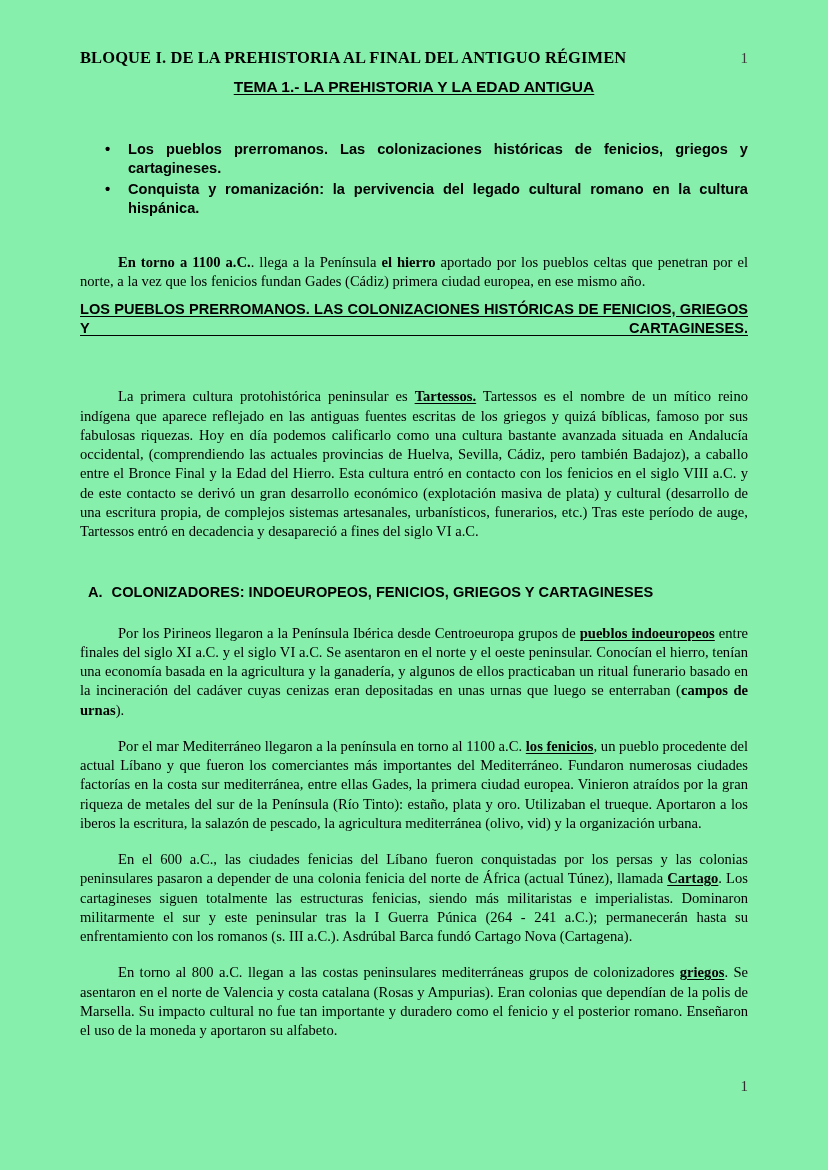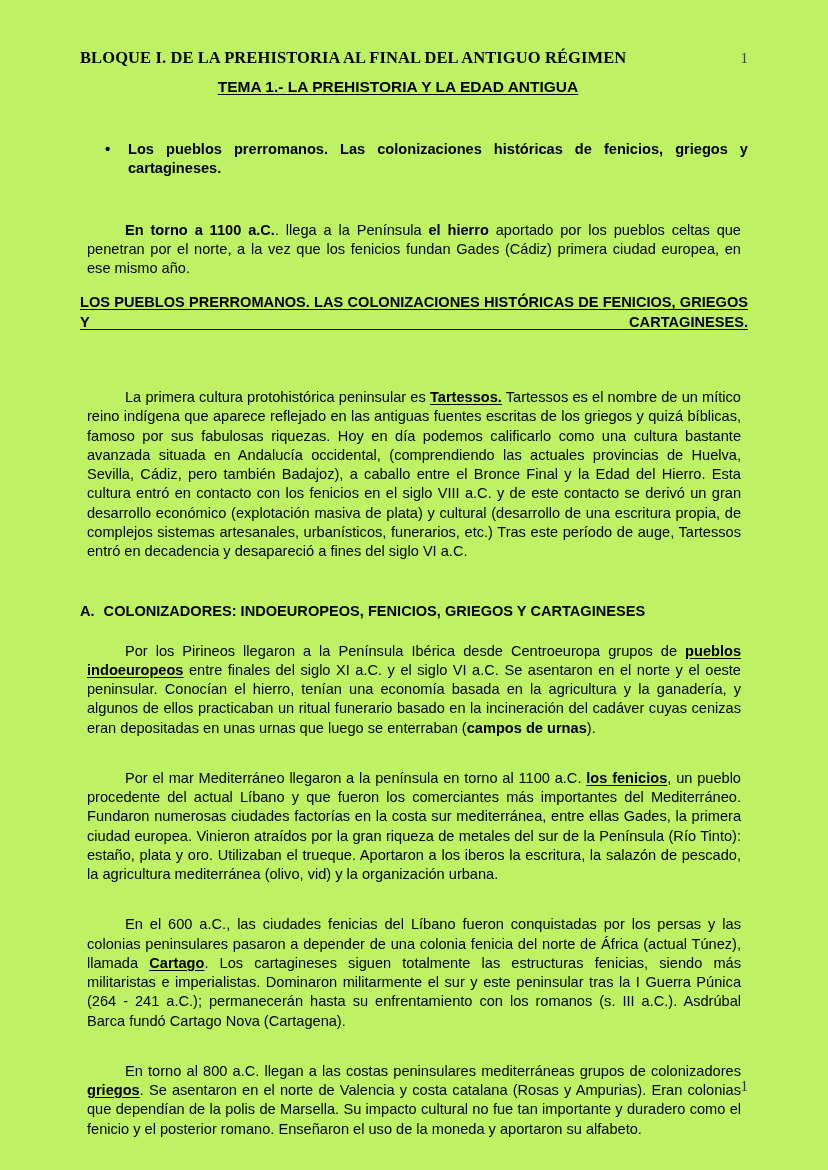--- a/index.html
+++ b/index.html
@@ -5,21 +5,21 @@
 <style>
   html, body {
     margin: 0;
     padding: 0;
     background: #ffffff;
   }
   .page {
     position: relative;
     width: 828px;
     height: 1170px;
-    background: #bef264;
+    background: #86efac;
     color: #000000;
     overflow: hidden;
     box-sizing: border-box;
     font-family: "Liberation Sans", sans-serif;
   }
 
   
   .header-row {
     position: absolute;
     left: 80px;
@@ -37,21 +37,21 @@
     white-space: nowrap;
   }
   .header-pageno {
     font-family: "Liberation Serif", serif;
     font-size: 15px;
     color: #3a3a3a;
   }
 
   .doc-title {
     position: absolute;
-    left: 64px;
+    left: 80px;
     top: 78px;
     width: 668px;
     text-align: center;
     font-weight: bold;
     font-size: 15.5px;
   }
   .doc-title span.u {
     text-decoration: underline;
     text-underline-offset: 2px;
   }
@@ -81,24 +81,25 @@
   }
   ul.topics li::before {
     content: "\2022";
     position: absolute;
     left: 25px;
     top: -1px;
     font-size: 15px;
   }
 
   p.para {
-    margin: 7px;
+    margin: 0;
     text-align: justify;
     text-justify: inter-word;
     text-indent: 38px;
+    font-family: Liberation Serif, serif;
   }
 
   .gap-lg { height: 34px; }
   .gap-md { height: 17px; }
   .gap-sm { height: 13px; }
   .gap-xs { height: 8px; }
 
   h2.section-underline {
     margin: 0;
     font-size: 14.6px;
@@ -110,21 +111,21 @@
     text-underline-offset: 2px;
   }
   
   h2.section-underline::after {
     content: "";
     display: inline-block;
     width: 100%;
   }
 
   h3.section-plain {
-    margin: 0;
+    margin: 8px;
     font-size: 14.6px;
     font-weight: bold;
     line-height: 1.32;
   }
   h3.section-plain .letter { margin-right: 9px; }
 
   b.bu {
     font-weight: bold;
     text-decoration: underline;
     text-underline-offset: 2px;
@@ -151,20 +152,21 @@
     <div class="header-title">BLOQUE I. DE LA PREHISTORIA AL FINAL DEL ANTIGUO RÉGIMEN</div>
     <div class="header-pageno">1</div>
   </div>
 
   <div class="doc-title"><span class="u">TEMA 1.- LA PREHISTORIA Y LA EDAD ANTIGUA</span></div>
 
   <div class="body">
 
     <ul class="topics">
       <li>Los pueblos prerromanos. Las colonizaciones históricas de fenicios, griegos y cartagineses.</li>
+      <li>Conquista y romanización: la pervivencia del legado cultural romano en la cultura hispánica.</li>
     </ul>
 
     <div class="gap-lg"></div>
 
     <p class="para"><b class="b">En torno a 1100 a.C.</b><span>. llega a la Península </span><b class="b">el hierro</b><span> aportado por los pueblos celtas que penetran por el norte, a la vez que los fenicios fundan Gades (Cádiz) primera ciudad europea, en ese mismo año.</span></p>
 
     <div class="gap-xs"></div>
 
     <h2 class="section-underline">LOS PUEBLOS PRERROMANOS. LAS COLONIZACIONES HISTÓRICAS DE FENICIOS, GRIEGOS Y CARTAGINESES.</h2>
 

